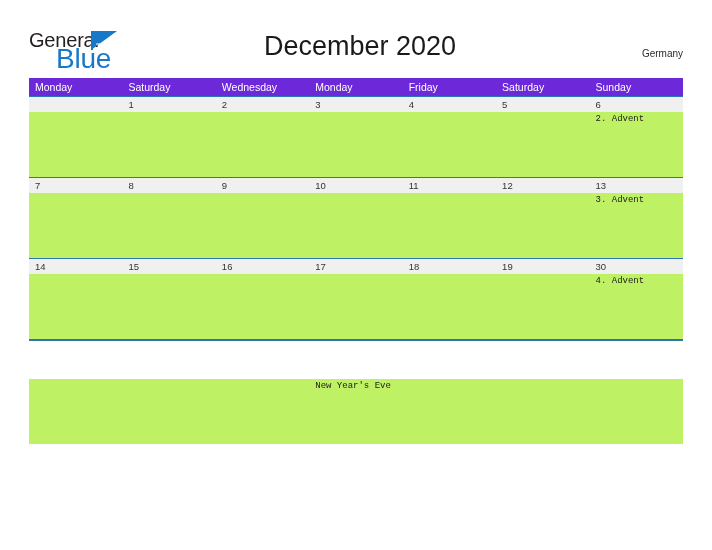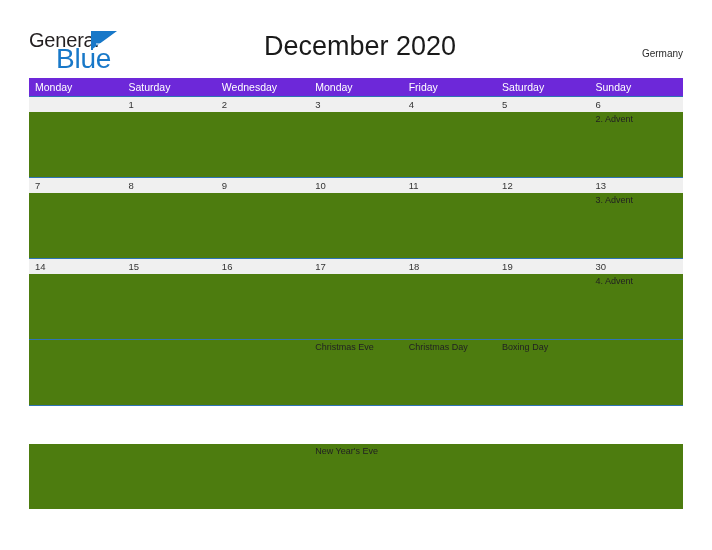--- a/index.html
+++ b/index.html
@@ -142,21 +142,22 @@
     padding-left: 6px;
     box-sizing: border-box;
     white-space: nowrap;
     overflow: hidden;
   }
 
   .events-band {
     display: flex;
     width: 654px;
     height: 65px;
-    background: #4d7c0f;
+    background: #bef264;
+    font-family: Liberation Mono, monospace;
   }
   .ev-cell {
     flex: 1 1 0;
     min-width: 0;
     padding: 1px 4px 0 6px;
     box-sizing: border-box;
     overflow: hidden;
   }
   .ev-text {
     font-size: 9px;
@@ -274,35 +275,20 @@
         <div class="ev-cell"></div>
         <div class="ev-cell"></div>
         <div class="ev-cell"></div>
         <div class="ev-cell">
             <div class="ev-text">4. Advent</div>
           </div>
       </div>
     </div>
 
     <div class="week-row">
-      <div class="events-band">
-        <div class="ev-cell"></div>
-        <div class="ev-cell"></div>
-        <div class="ev-cell"></div>
-        <div class="ev-cell">
-            <div class="ev-text">Christmas Eve</div>
-          </div>
-        <div class="ev-cell">
-            <div class="ev-text">Christmas Day</div>
-          </div>
-        <div class="ev-cell">
-            <div class="ev-text">Boxing Day</div>
-          </div>
-        <div class="ev-cell"></div>
-      </div>
     </div>
 
     <div class="week-row last">
       <div class="events-band">
         <div class="ev-cell"></div>
         <div class="ev-cell"></div>
         <div class="ev-cell"></div>
         <div class="ev-cell">
             <div class="ev-text">New Year's Eve</div>
           </div>

